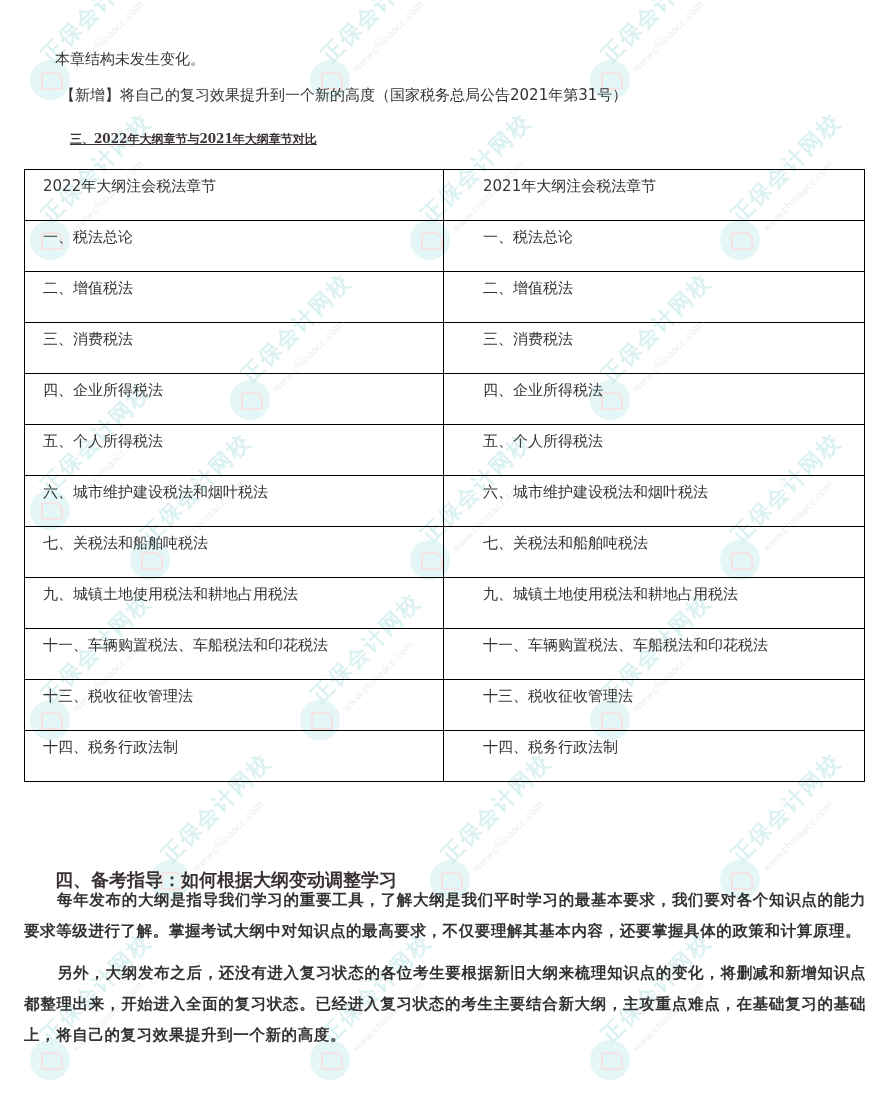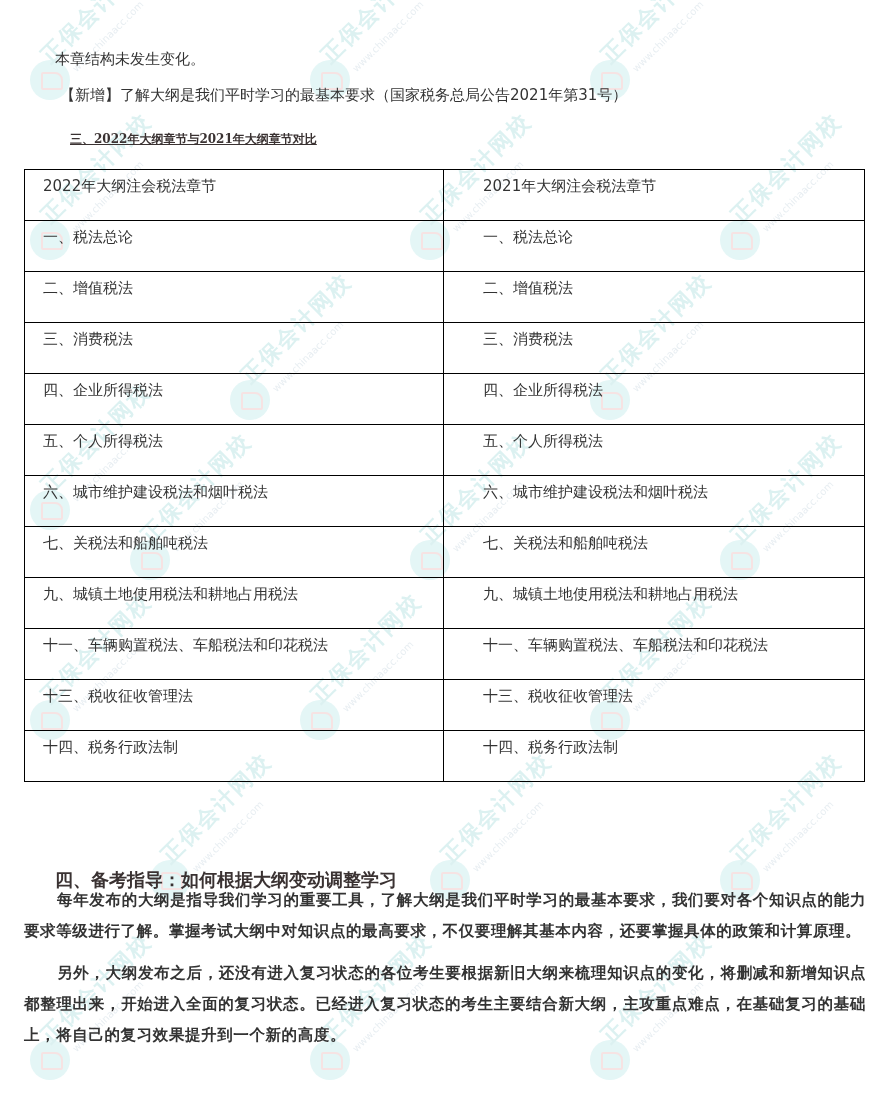--- a/index.html
+++ b/index.html
@@ -224,21 +224,21 @@
   <div class="wm" style="left:590px;top:970px;">
       <div class="circle"></div>
       <div class="txt">正保会计网校</div>
       <div class="url">www.chinaacc.com</div>
     </div>
 </div>
 
 <div class="content">
 
   <div class="line" style="left:55px;top:48px;">本章结构未发生变化。</div>
-  <div class="line" style="left:60px;top:84px;">【新增】了解大纲是我们平时学习的最基本要求（国家税务总局公告2021年第31号）</div>
+  <div class="line" style="left:60px;top:84px;">【新增】将自己的复习效果提升到一个新的高度（国家税务总局公告2021年第31号）</div>
 
   <div class="line bold" style="left:70px;top:128px;font-size:12px;text-decoration:underline;">三、2022年大纲章节与2021年大纲章节对比</div>
 
   <table class="cmp">
     <colgroup>
         <col style="width:419px">
         <col style="width:421px">
       </colgroup>
     <tbody>
       <tr>

